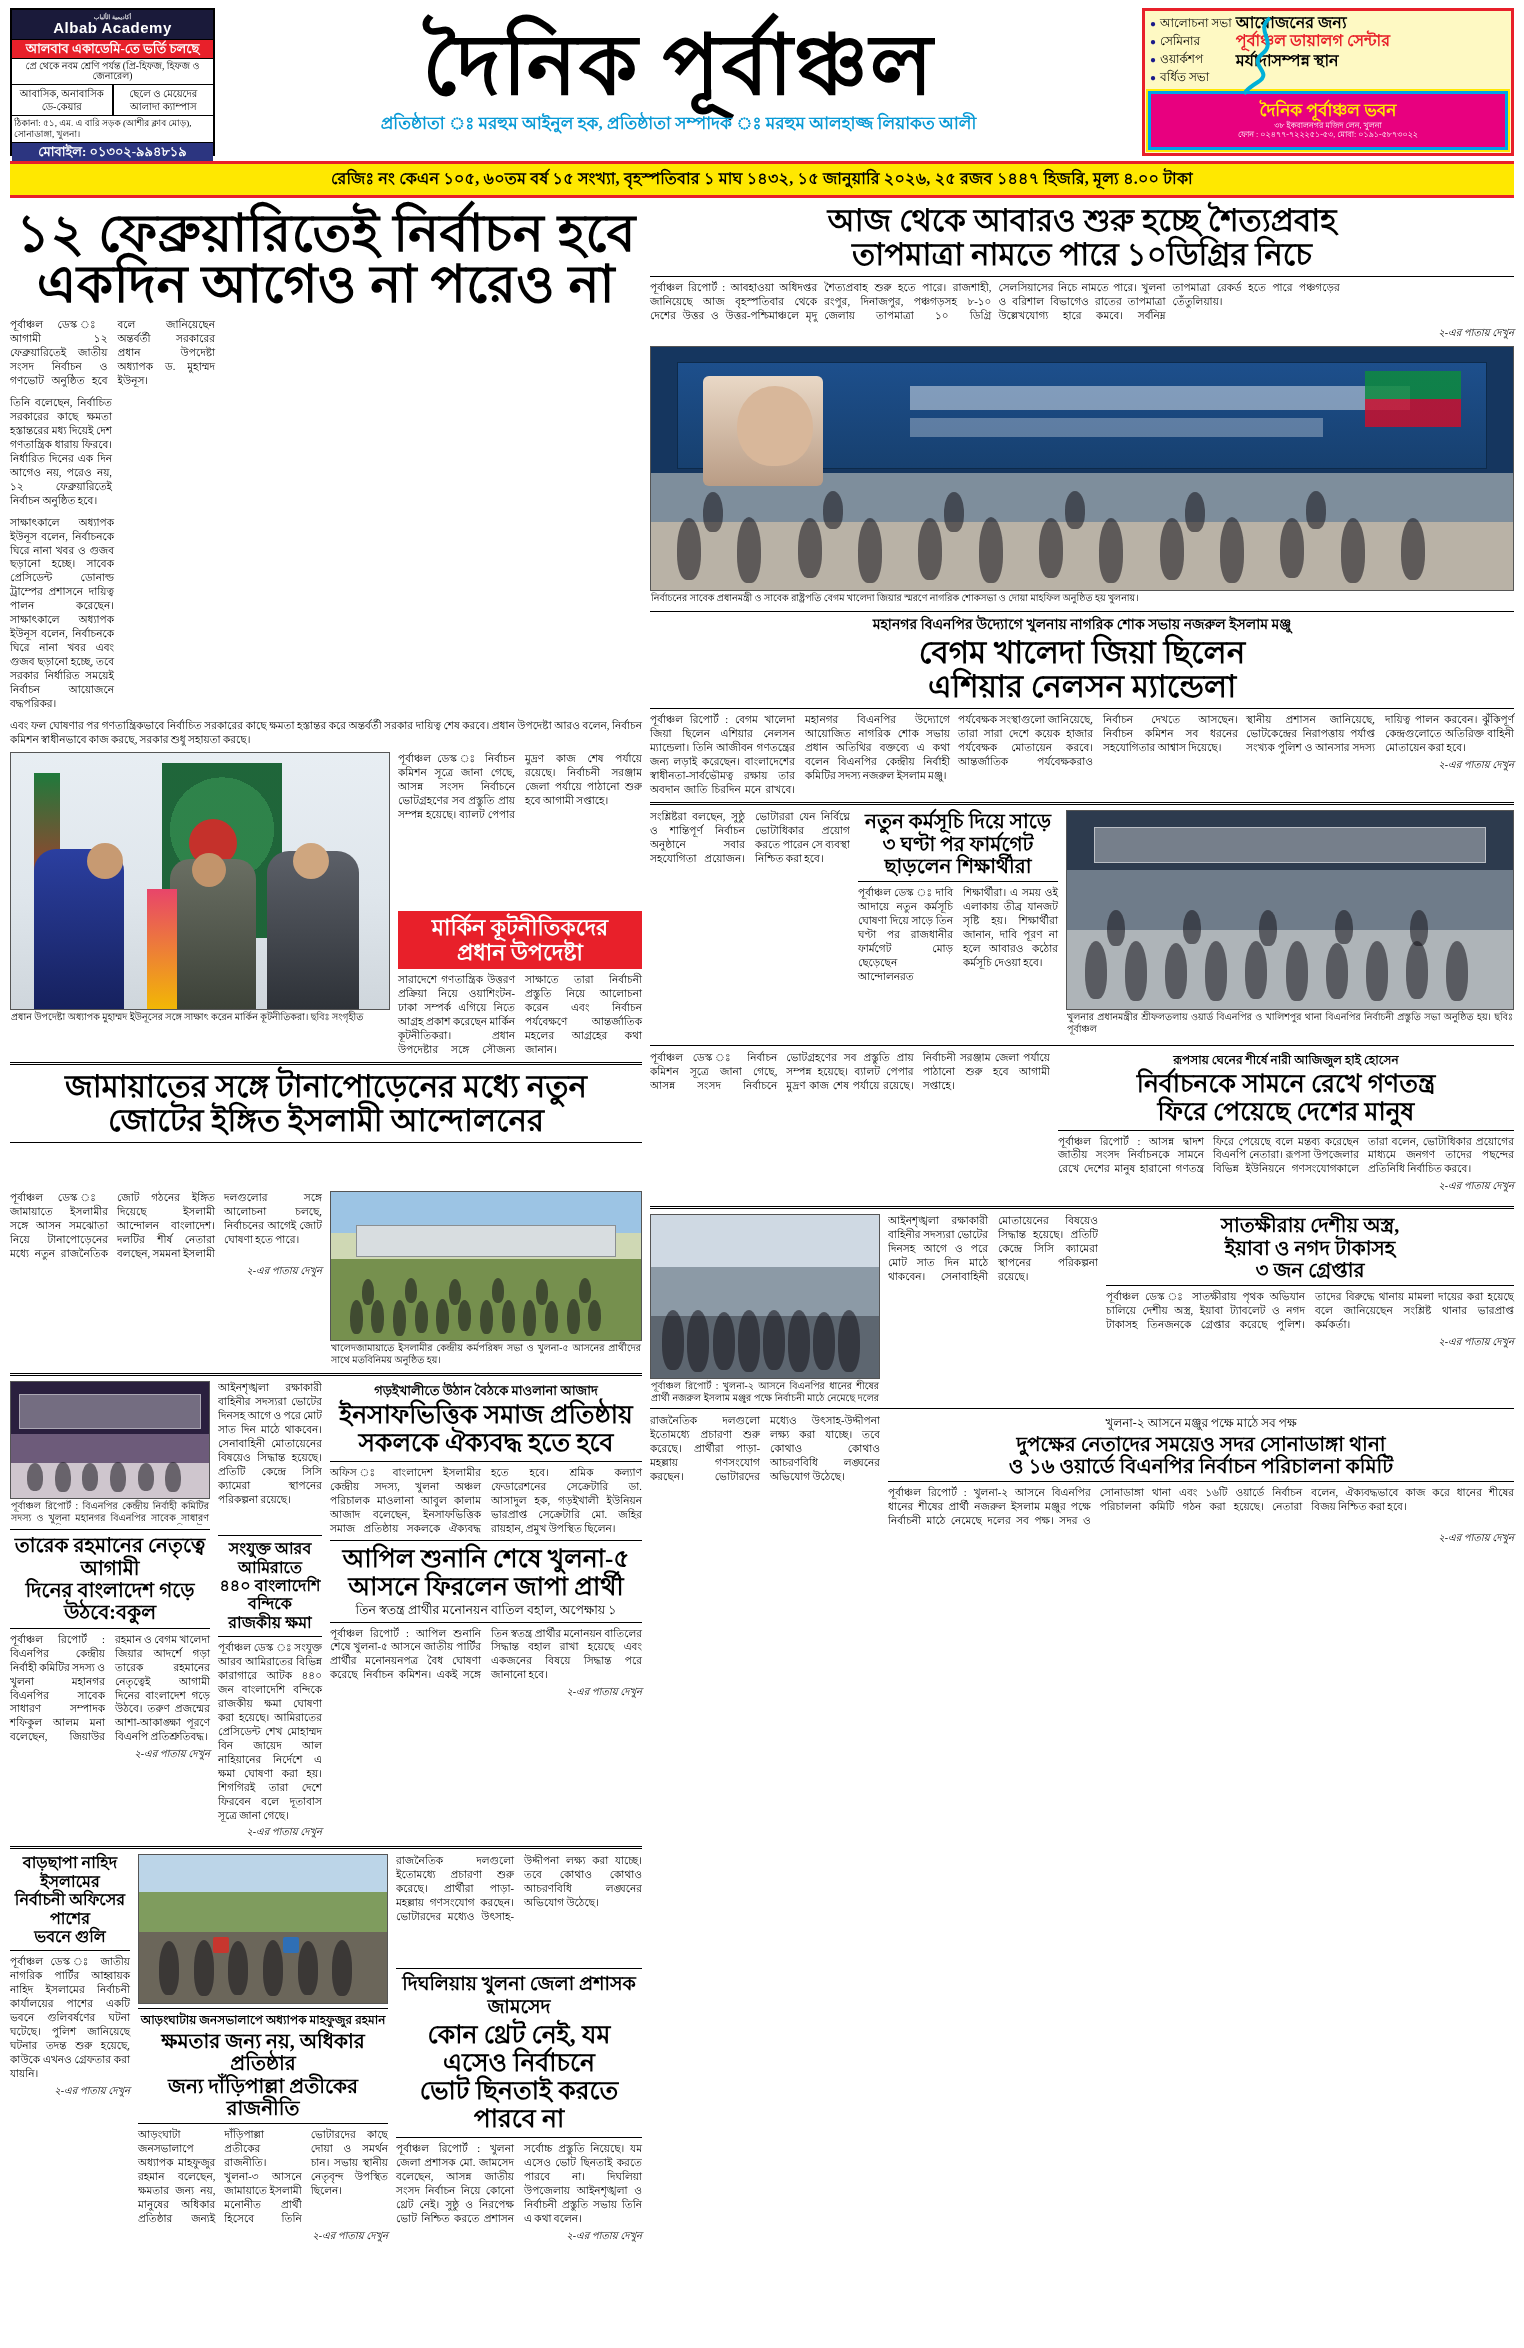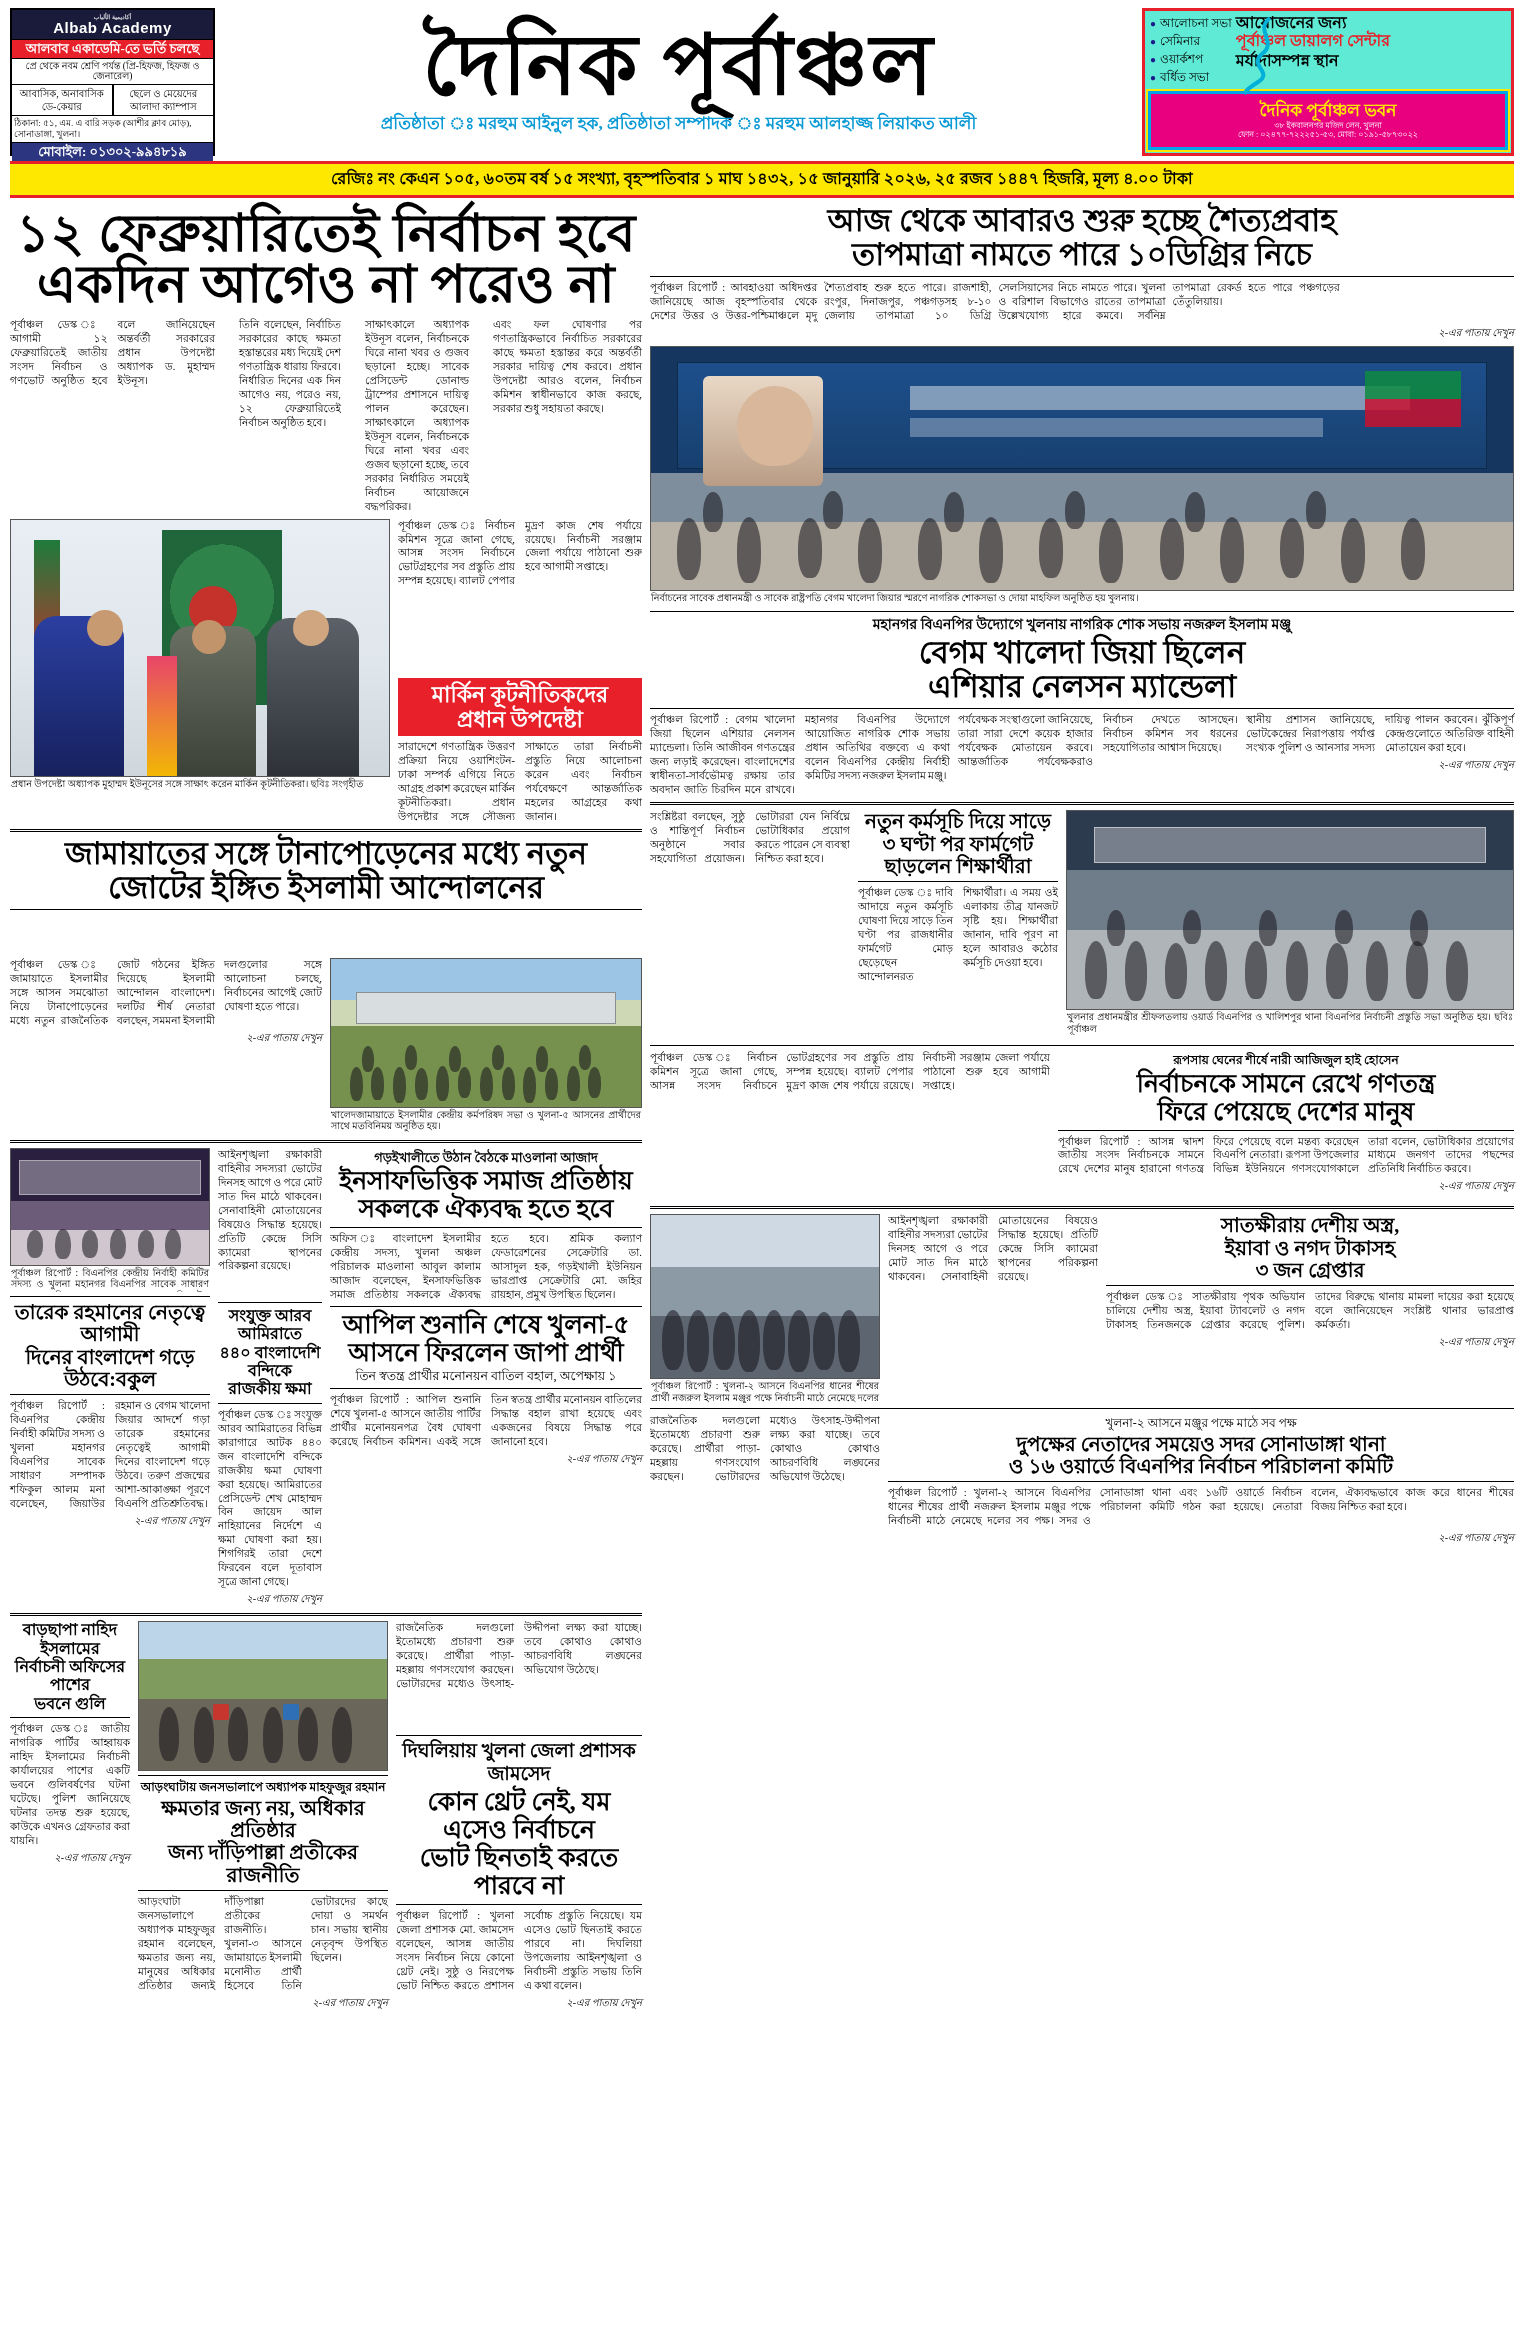--- a/index.html
+++ b/index.html
@@ -46,21 +46,21 @@
   .masthead-center { flex: 1; display: flex; flex-direction: column; justify-content: center; align-items: center; text-align: center; }
   .paper-title {
     font-size: 84px; font-weight: bold; line-height: .95; letter-spacing: 2px;
     font-family: "Liberation Serif", serif; white-space: nowrap;
   }
   .founder-line {
     color: #0a9ad6; font-weight: bold; font-size: 17px; margin-top: 5px; white-space: nowrap;
   }
 
   .ad-right {
-    width: 372px; border: 3px solid #e8202a; background: #5eead4; padding: 3px;
+    width: 372px; border: 3px solid #e8202a; background: #fef9c3; padding: 3px;
     display: flex; flex-direction: column; gap: 3px;
   }
   .ad-right .top { display: flex; gap: 4px; position: relative; flex: 1; }
   .ad-right .bullets { font-size: 12px; line-height: 1.5; padding-left: 2px; }
   .ad-right .bullets div::before { content: "●"; color: #1a1a8a; margin-right: 4px; font-size: 10px; }
   .ad-right .rtxt { flex: 1; text-align: left; }
   .ad-right .rtxt .l1 { color: #000; font-size: 16px; font-weight: bold; line-height: 1.15; }
   .ad-right .rtxt .l2 { color: #e8202a; font-size: 16px; font-weight: bold; line-height: 1.15; }
   .ad-right .rtxt .l3 { color: #000; font-size: 16px; font-weight: bold; line-height: 1.2; }
   .ad-right .swirl { position: absolute; left: 96px; top: 2px; }
@@ -190,21 +190,21 @@
 
   <div class="dateline">রেজিঃ নং কেএন ১০৫, ৬০তম বর্ষ ১৫ সংখ্যা, বৃহস্পতিবার ১ মাঘ ১৪৩২, ১৫ জানুয়ারি ২০২৬, ২৫ রজব ১৪৪৭ হিজরি, মূল্য ৪.০০ টাকা</div>
 
   <div class="body-grid">
 
     <div class="col-left">
 
       <div class="hl-mega">১২ ফেব্রুয়ারিতেই নির্বাচন হবে</div>
       <div class="hl-mega" style="margin-top:-10px">একদিন আগেও না পরেও না</div>
 
-      <div style="display:flex; gap:24px;">
+      <div style="display:flex; gap:8px;flex-direction:column;">
         <div style="width:205px">
           <div class="bodytext cols2">পূর্বাঞ্চল ডেস্ক ঃ আগামী ১২ ফেব্রুয়ারিতেই জাতীয় সংসদ নির্বাচন ও গণভোট অনুষ্ঠিত হবে বলে জানিয়েছেন অন্তর্বর্তী সরকারের প্রধান উপদেষ্টা অধ্যাপক ড. মুহাম্মদ ইউনূস।</div>
         </div>
         <div style="width:102px">
           <div class="bodytext">তিনি বলেছেন, নির্বাচিত সরকারের কাছে ক্ষমতা হস্তান্তরের মধ্য দিয়েই দেশ গণতান্ত্রিক ধারায় ফিরবে। নির্ধারিত দিনের এক দিন আগেও নয়, পরেও নয়, ১২ ফেব্রুয়ারিতেই নির্বাচন অনুষ্ঠিত হবে।</div>
         </div>
         <div style="width:104px">
           <div class="bodytext">সাক্ষাৎকালে অধ্যাপক ইউনূস বলেন, নির্বাচনকে ঘিরে নানা খবর ও গুজব ছড়ানো হচ্ছে। সাবেক প্রেসিডেন্ট ডোনাল্ড ট্রাম্পের প্রশাসনে দায়িত্ব পালন করেছেন। সাক্ষাৎকালে অধ্যাপক ইউনূস বলেন, নির্বাচনকে ঘিরে নানা খবর এবং গুজব ছড়ানো হচ্ছে, তবে সরকার নির্ধারিত সময়েই নির্বাচন আয়োজনে বদ্ধপরিকর।</div>
         </div>
         <div style="flex:1">

